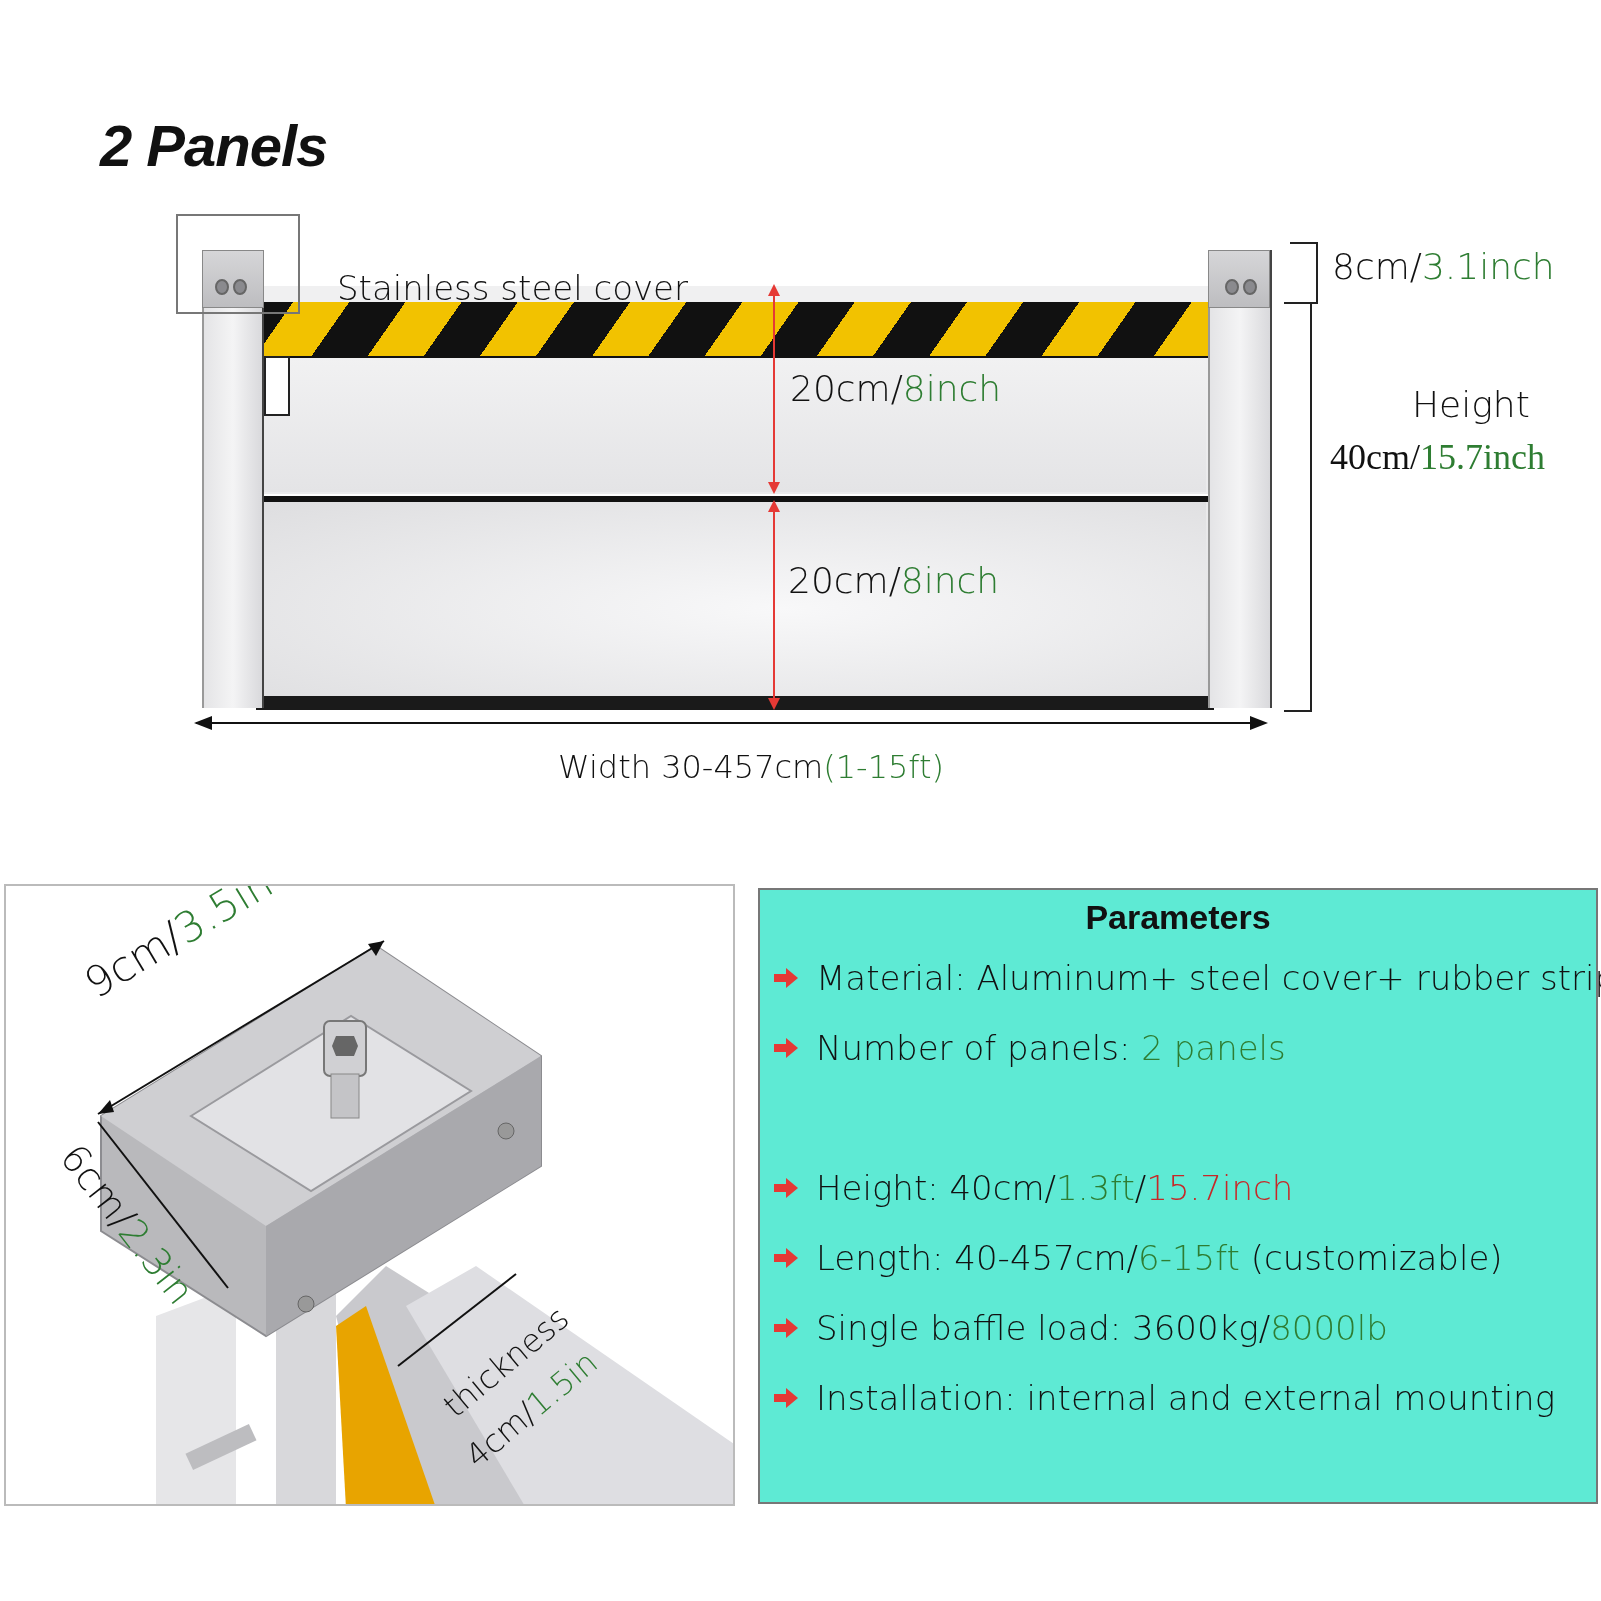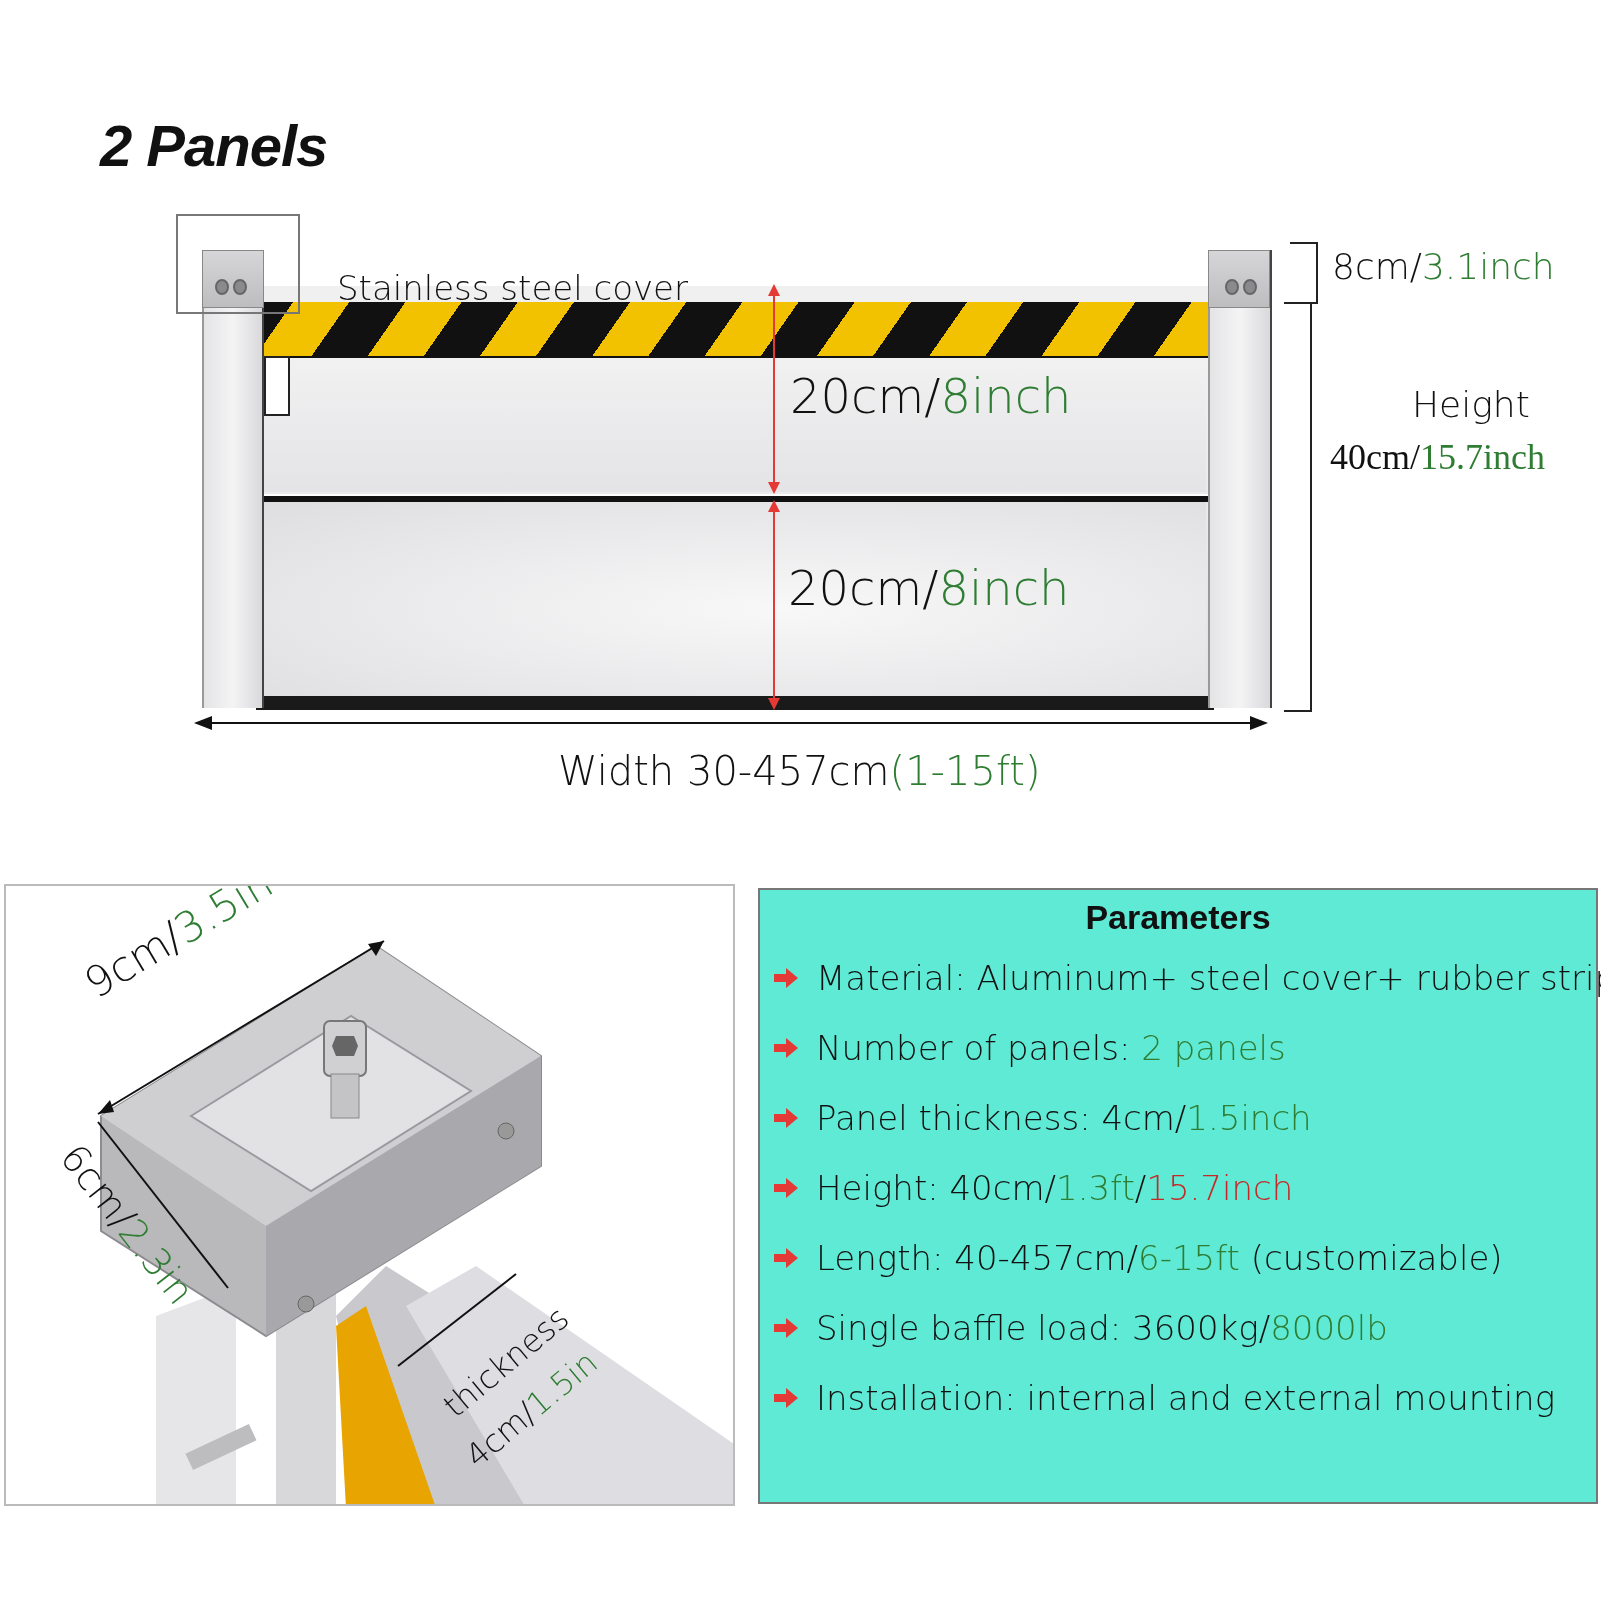--- a/index.html
+++ b/index.html
@@ -25,26 +25,26 @@
     background:repeating-linear-gradient(-55deg,#f2c200 0px,#f2c200 46px,#111 46px,#111 92px); border-bottom:2px solid #111; }
   .panel1 { left:264px; top:358px; width:942px; height:134px; background:linear-gradient(180deg,#f1f1f2,#e4e4e6); }
   .seam { left:260px; top:494px; width:950px; height:6px; background:#111; border-top:2px solid #fff; }
   .panel2 { left:264px; top:502px; width:942px; height:194px; background:radial-gradient(ellipse at 55% 55%,#f8f8f9,#dedee0); }
   .bottom-seal { left:256px; top:696px; width:958px; height:14px; background:#1a1a1a; }
   .label-tag { left:264px; top:356px; width:26px; height:60px; border:2px solid #222; background:#fff; box-sizing:border-box; }
   .vline { position:absolute; width:2px; background:#e53935; }
   .arrow-up, .arrow-down { position:absolute; width:0; height:0; border-left:6px solid transparent; border-right:6px solid transparent; }
   .arrow-up { border-bottom:12px solid #e53935; }
   .arrow-down { border-top:12px solid #e53935; }
-  .dim-text { font-size:48px;text-align:center; }
+  .dim-text { font-size:36px;text-align:center; }
   .bracket { border:2px solid #222; border-left:none; }
   .width-line { left:196px; top:722px; width:1066px; height:2px; background:#111; }
   .arrow-l { left:194px; top:716px; width:0; height:0; border-top:7px solid transparent; border-bottom:7px solid transparent; border-right:18px solid #111; }
   .arrow-r { left:1250px; top:716px; width:0; height:0; border-top:7px solid transparent; border-bottom:7px solid transparent; border-left:18px solid #111; }
-  .width-text { left:558px; top:748px; font-size:40px; }
+  .width-text { left:558px; top:748px; font-size:32px; }
   
   .photo { left:4px; top:884px; width:731px; height:622px; border:2px solid #bbb; box-sizing:border-box; background:#fff; overflow:hidden; }
   
   .params { left:758px; top:888px; width:840px; height:616px; border:2px solid #777; box-sizing:border-box; background:#5eead4; }
   .params-title { position:absolute; left:0; width:100%; top:8px; text-align:center; font-size:34px; font-weight:bold; }
   .param-row { position:absolute; left:14px; font-size:34px; white-space:nowrap; display:flex; align-items:center; }
   .param-arrow { width:26px; height:20px; margin-right:16px; position:relative; }
   .param-arrow:before { content:""; position:absolute; left:0; top:6px; width:13px; height:8px; background:#e53935; }
   .param-arrow:after { content:""; position:absolute; left:12px; top:0; border-top:10px solid transparent; border-bottom:10px solid transparent; border-left:12px solid #e53935; }
 </style>
@@ -154,25 +154,20 @@
   <div class="params-title">Parameters</div>
 
   <div class="param-row thin" style="top:68px;">
     <span class="param-arrow"></span>
     <span>Material: Aluminum+ steel cover+ rubber strips</span>
   </div>
   <div class="param-row thin" style="top:138px;">
     <span class="param-arrow"></span>
     <span>Number of panels: </span>&nbsp;<span class="green">2 panels</span>
   </div>
-  <div class="param-row thin" style="top:208px;">
-    <span class="param-arrow"></span>
-    <span>Panel thickness: 4cm/</span>
-      <span class="green">1.5inch</span>
-  </div>
   <div class="param-row thin" style="top:278px;text-align:center;">
     <span class="param-arrow"></span>
     <span>Height: 40cm/</span>
       <span class="green">1.3ft</span>
       <span>/</span>
       <span class="red">15.7inch</span>
   </div>
   <div class="param-row thin" style="top:348px;">
     <span class="param-arrow"></span>
     <span>Length: 40-457cm/</span>

